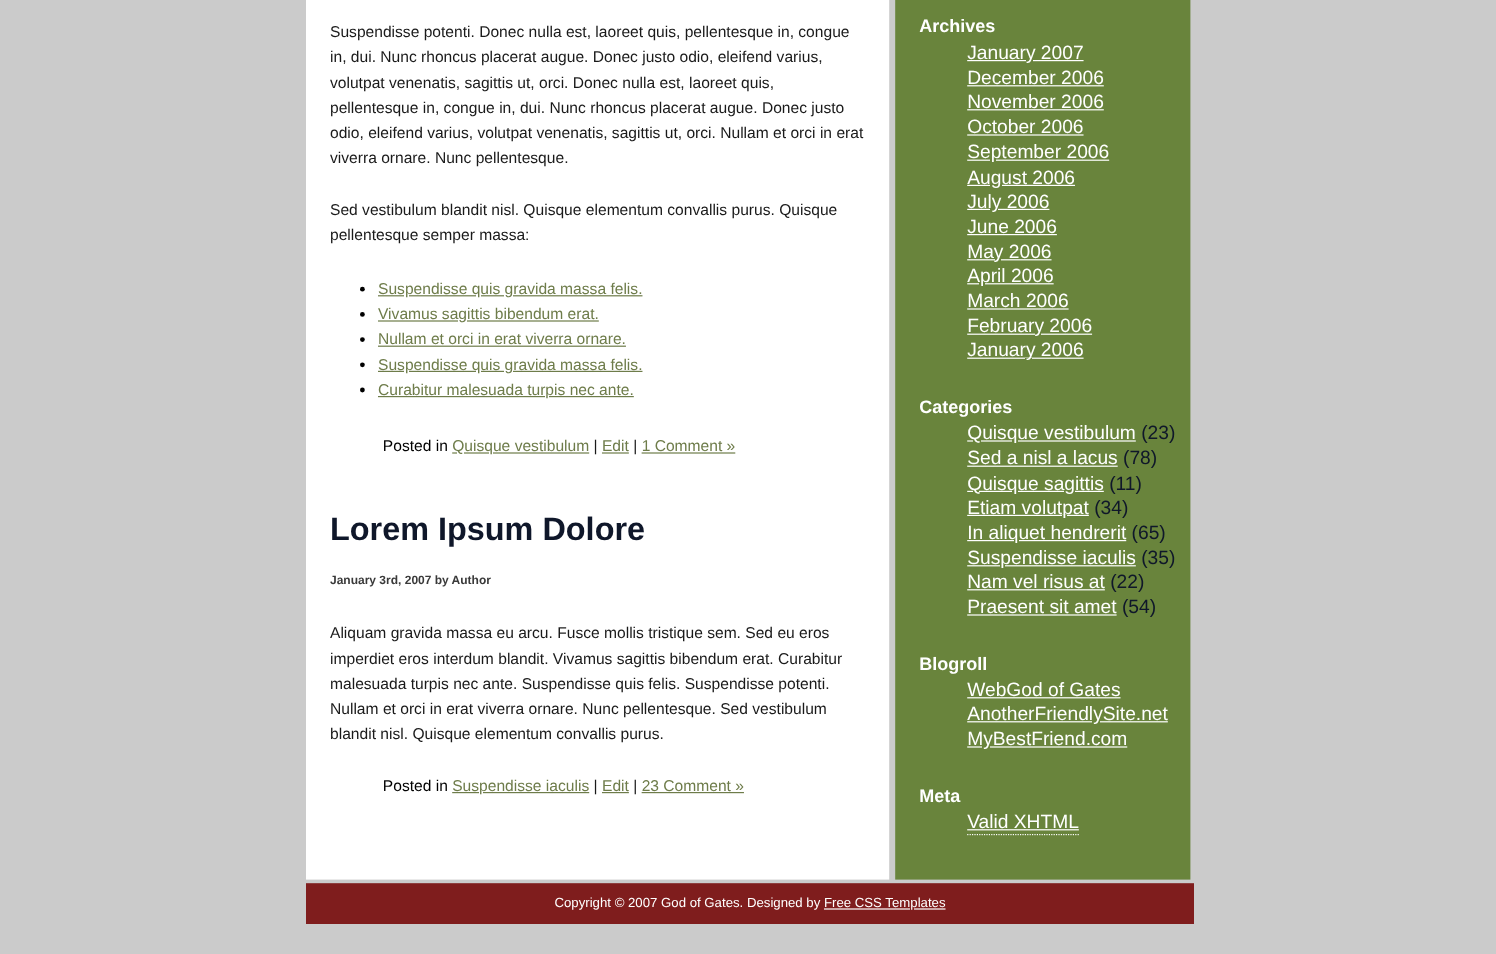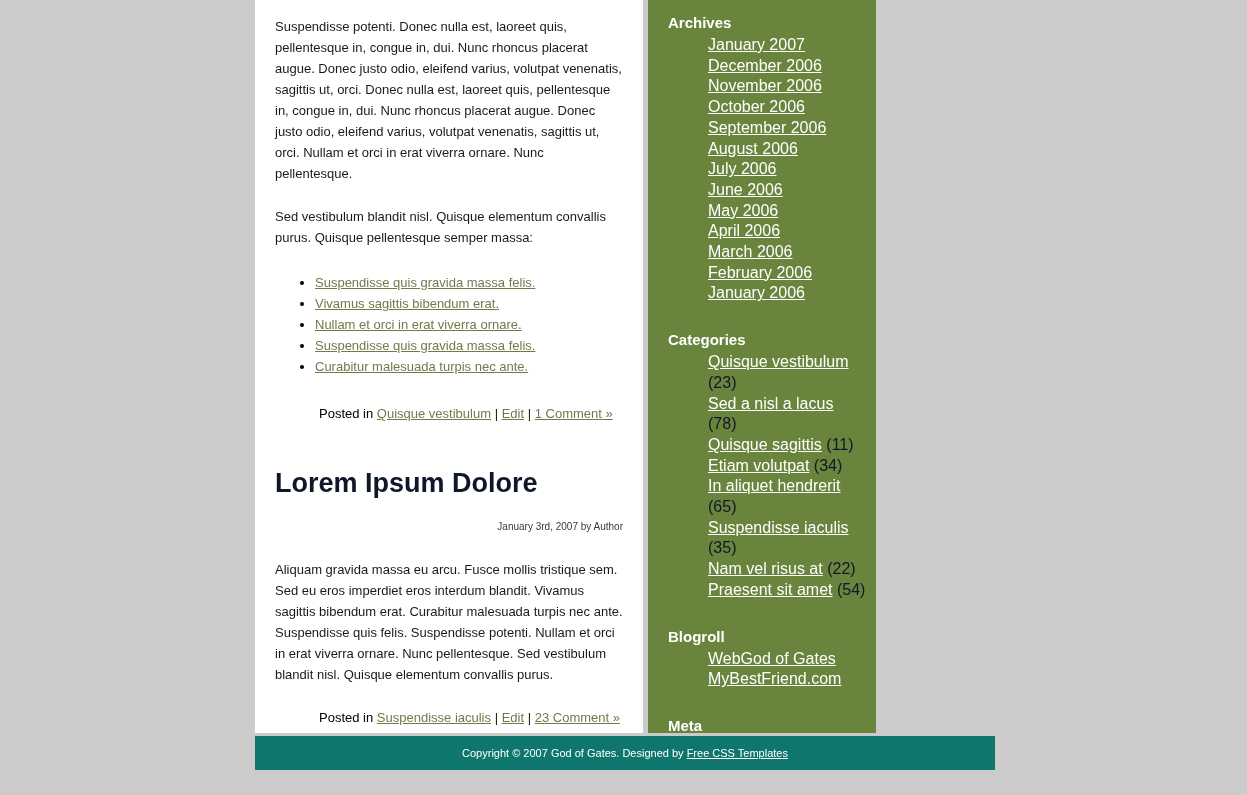--- a/index.html
+++ b/index.html
@@ -8,59 +8,59 @@
     background:#cbcbcb;
     font-family:"Liberation Sans", sans-serif;
     -webkit-font-smoothing:antialiased;
   }
   .page{
     position:absolute;left:255px;top:0;width:740px;height:733px;
     display:flex;
   }
   
   .content{
-    width:388px;box-sizing:border-box;background:#ffffff;
+    width:486px;box-sizing:border-box;background:#ffffff;
     padding:8px 20px 0 20px;margin-right:5px;
     color:#1a1a1a;font-size:13px;line-height:21px;
   }
   .content p{margin:8px 0 22px 0;}
   .content a{color:#6E7C4A;text-decoration:underline;}
   .post-list{margin:24px 0 26px 20px;padding-left:20px;}
   .post-list li{margin:0 0 0 0;line-height:21px;color:#000;}
   .postmeta{margin:4px 0 0 0;}
   .pm-label{font-weight:normal;color:#000;margin-left:44px;}
   .sep{color:#1a1a1a;}
   .post-title{
     font-size:27px;font-weight:bold;color:#0f172a;
     margin:44px 0 0 0;line-height:30px;letter-spacing:0;
   }
   .post-date{
-    font-size:10px;font-weight:normal;color:#3a3a3a;margin:18px 0 0 0;text-align:right;
+    font-size:10px;font-weight:bold;color:#3a3a3a;margin:18px 0 0 0;
   }
   .para-after-date{margin-top:22px !important;}
   .postmeta-2{margin-top:14px;}
   
   .sidebar{
-    width:228px;box-sizing:border-box;background:#69843C;
+    width:246px;box-sizing:border-box;background:#69843C;
     padding:14px 10px 0 20px;color:#ffffff;
   }
   .sb-section{margin:0 0 14px 0;}
   .sb-title{
     font-size:15px;font-weight:bold;color:#ffffff;margin:0 0 4px 0;
   }
   .sb-list{list-style:none;margin:0;padding:0 0 0 13px;}
   .sb-list li{line-height:20.7px;margin-left:27px;}
   .sb-list a{color:#ffffff;text-decoration:underline;}
   .sb-count{color:#0f172a;}
   .sb-gap{height:13px;}
   a.dotted{border-bottom:1px dotted #ffffff;padding-bottom:1px;}
   
   .footer{
     position:absolute;left:255px;top:736px;width:740px;height:34px;
-    background:#0f766e;color:#ffffff;font-size:11px;line-height:34px;
+    background:#7f1d1d;color:#ffffff;font-size:11px;line-height:34px;
     text-align:center;
   }
   .footer a{color:#ffffff;text-decoration:underline;}
   
   .taskbar-strip{
     position:absolute;left:0;bottom:0;width:1247px;height:6px;
     background-image:
       linear-gradient(90deg, transparent 35px, #9a9a92 35px, #9a9a92 37px, transparent 37px),
       linear-gradient(90deg,
         #e9c95c 0%, #f0dc8a 6%, #e9cb5e 12%, #f6ecc0 20%, #f3e29a 26%,
@@ -148,20 +148,21 @@
         <li><a href="#">Nam vel risus at</a> <span class="sb-count">(22)</span></li>
         <li><a href="#">Praesent sit amet</a> <span class="sb-count">(54)</span></li>
       </ul>
     </div>
     <div class="sb-gap"></div>
 
     <div class="sb-section">
       <div class="sb-title">Blogroll</div>
       <ul class="sb-list">
         <li><a href="#">WebGod of Gates</a></li>
+        <li><a href="#">AnotherFriendlySite.net</a></li>
         <li><a href="#">MyBestFriend.com</a></li>
       </ul>
     </div>
     <div class="sb-gap"></div>
 
     <div class="sb-section">
       <div class="sb-title">Meta</div>
       <ul class="sb-list">
         <li><a href="#" class="dotted">Valid XHTML</a></li>
       </ul>

